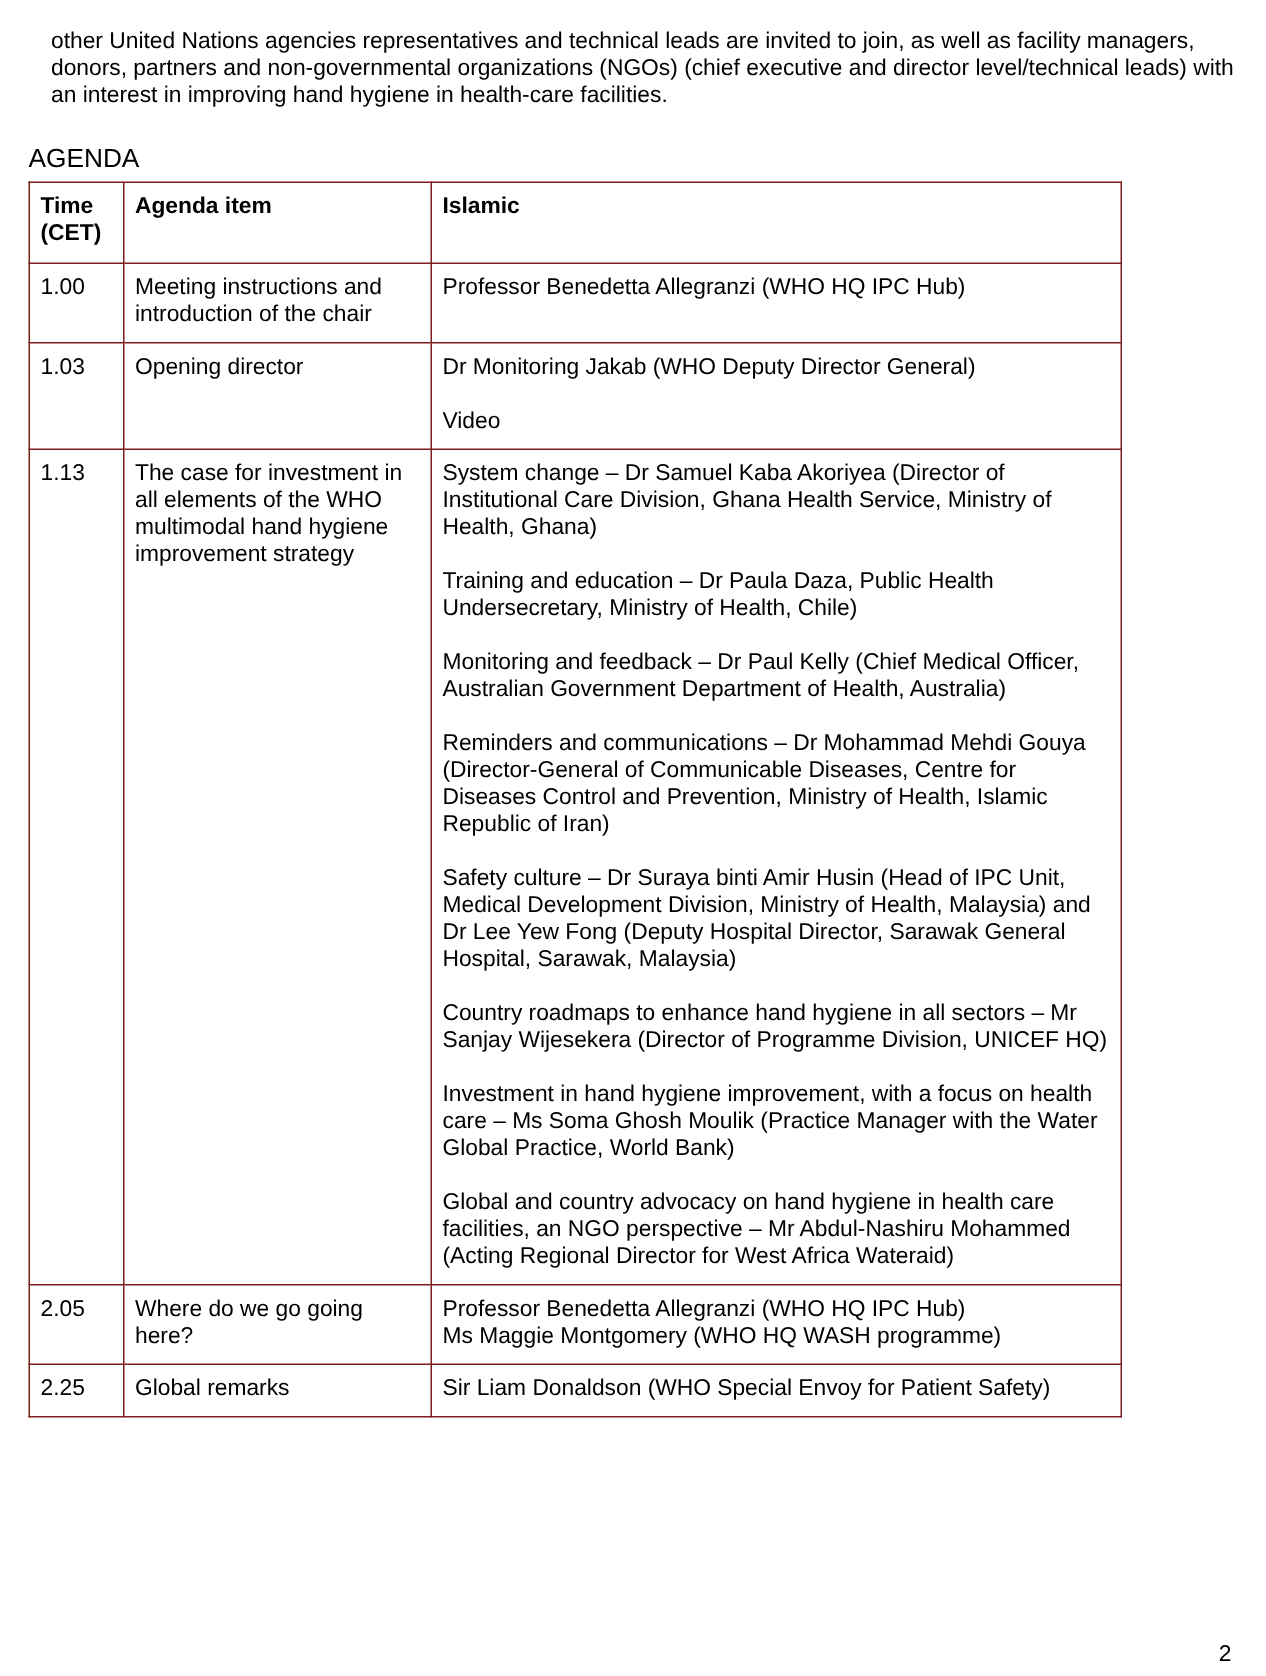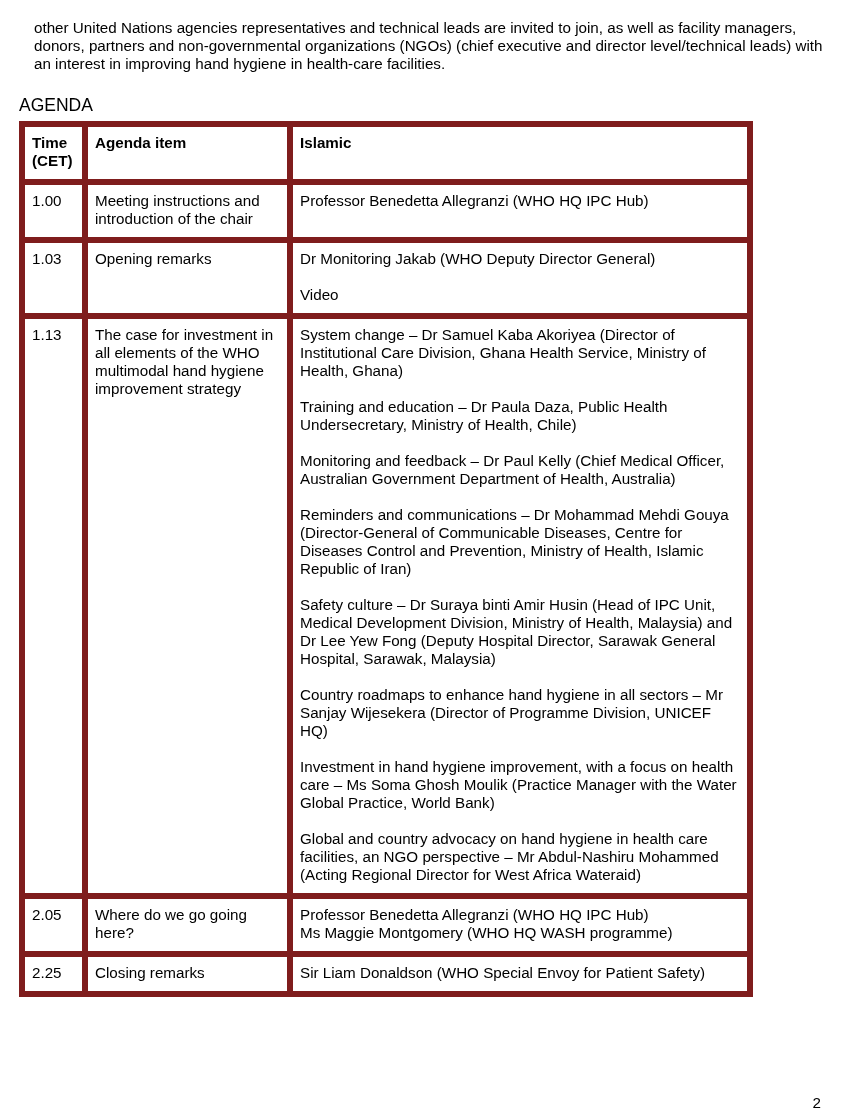--- a/index.html
+++ b/index.html
@@ -1,21 +1,21 @@
 <!DOCTYPE html>
 <html><head>
 <meta charset="utf-8">
 <style>
   html, body { margin:0; padding:0; background:#ffffff; }
   body { width:844px; height:1117px; position:relative; overflow:hidden;
          font-family:"Liberation Sans", sans-serif; color:#000; font-size:15.2px; line-height:18px; }
   .intro { position:absolute; left:19px; top:4px; width:800px; margin:15px; }
   .heading { position:absolute; left:19px; top:96px; font-weight:normal; font-size:17.5px; margin:0; }
   table.agenda { position:absolute; left:19px; top:121px; width:728px; border-collapse:collapse; table-layout:fixed; }
-  table.agenda td, table.agenda th { border:6px solid #7f1d1d; vertical-align:top; text-align:left;
+  table.agenda td, table.agenda th { border:1px solid #7f1d1d; vertical-align:top; text-align:left;
       padding:7px 7px 9px 7px; font-size:15.2px; line-height:18px; }
   th { font-weight:bold; }
   col.c1 { width:63px; } col.c2 { width:205px; } col.c3 { width:460px; }
   .item { font-weight:normal; }
   .sp { margin:0 0 18px 0; }
   .sp:last-child { margin-bottom:0; }
   .page-num { position:absolute; right:23px; top:1094px; font-size:15.2px; }
 </style>
 </head>
 <body>
@@ -37,21 +37,21 @@
   </tr>
   <tr style="height:53px">
     <td>1.00</td>
     <td class="item">Meeting instructions and introduction of the chair</td>
     <td>
           <p class="sp">Professor Benedetta Allegranzi (WHO HQ IPC Hub)</p>
         </td>
   </tr>
   <tr>
     <td>1.03</td>
-    <td class="item">Opening remarks</td>
+    <td class="item">Opening director</td>
     <td>
       <p class="sp">Dr Monitoring Jakab (WHO Deputy Director General)</p>
       <p class="sp">Video</p>
     </td>
   </tr>
   <tr>
     <td>1.13</td>
     <td class="item">The case for investment in all elements of the WHO multimodal hand hygiene improvement strategy</td>
     <td>
       <p class="sp">System change – Dr Samuel Kaba Akoriyea (Director of Institutional Care Division, Ghana Health Service, Ministry of Health, Ghana)</p>
@@ -67,21 +67,21 @@
   <tr>
     <td>2.05</td>
     <td class="item">Where do we go going here?</td>
     <td>
       <div>Professor Benedetta Allegranzi (WHO HQ IPC Hub)</div>
       <div>Ms Maggie Montgomery (WHO HQ WASH programme)</div>
     </td>
   </tr>
   <tr>
     <td>2.25</td>
-    <td class="item">Closing remarks</td>
+    <td class="item">Global remarks</td>
     <td>
           <p class="sp">Sir Liam Donaldson (WHO Special Envoy for Patient Safety)</p>
         </td>
   </tr>
 </tbody>
   </table>
 
 <div class="page-num">2</div>
 
 </body></html>

